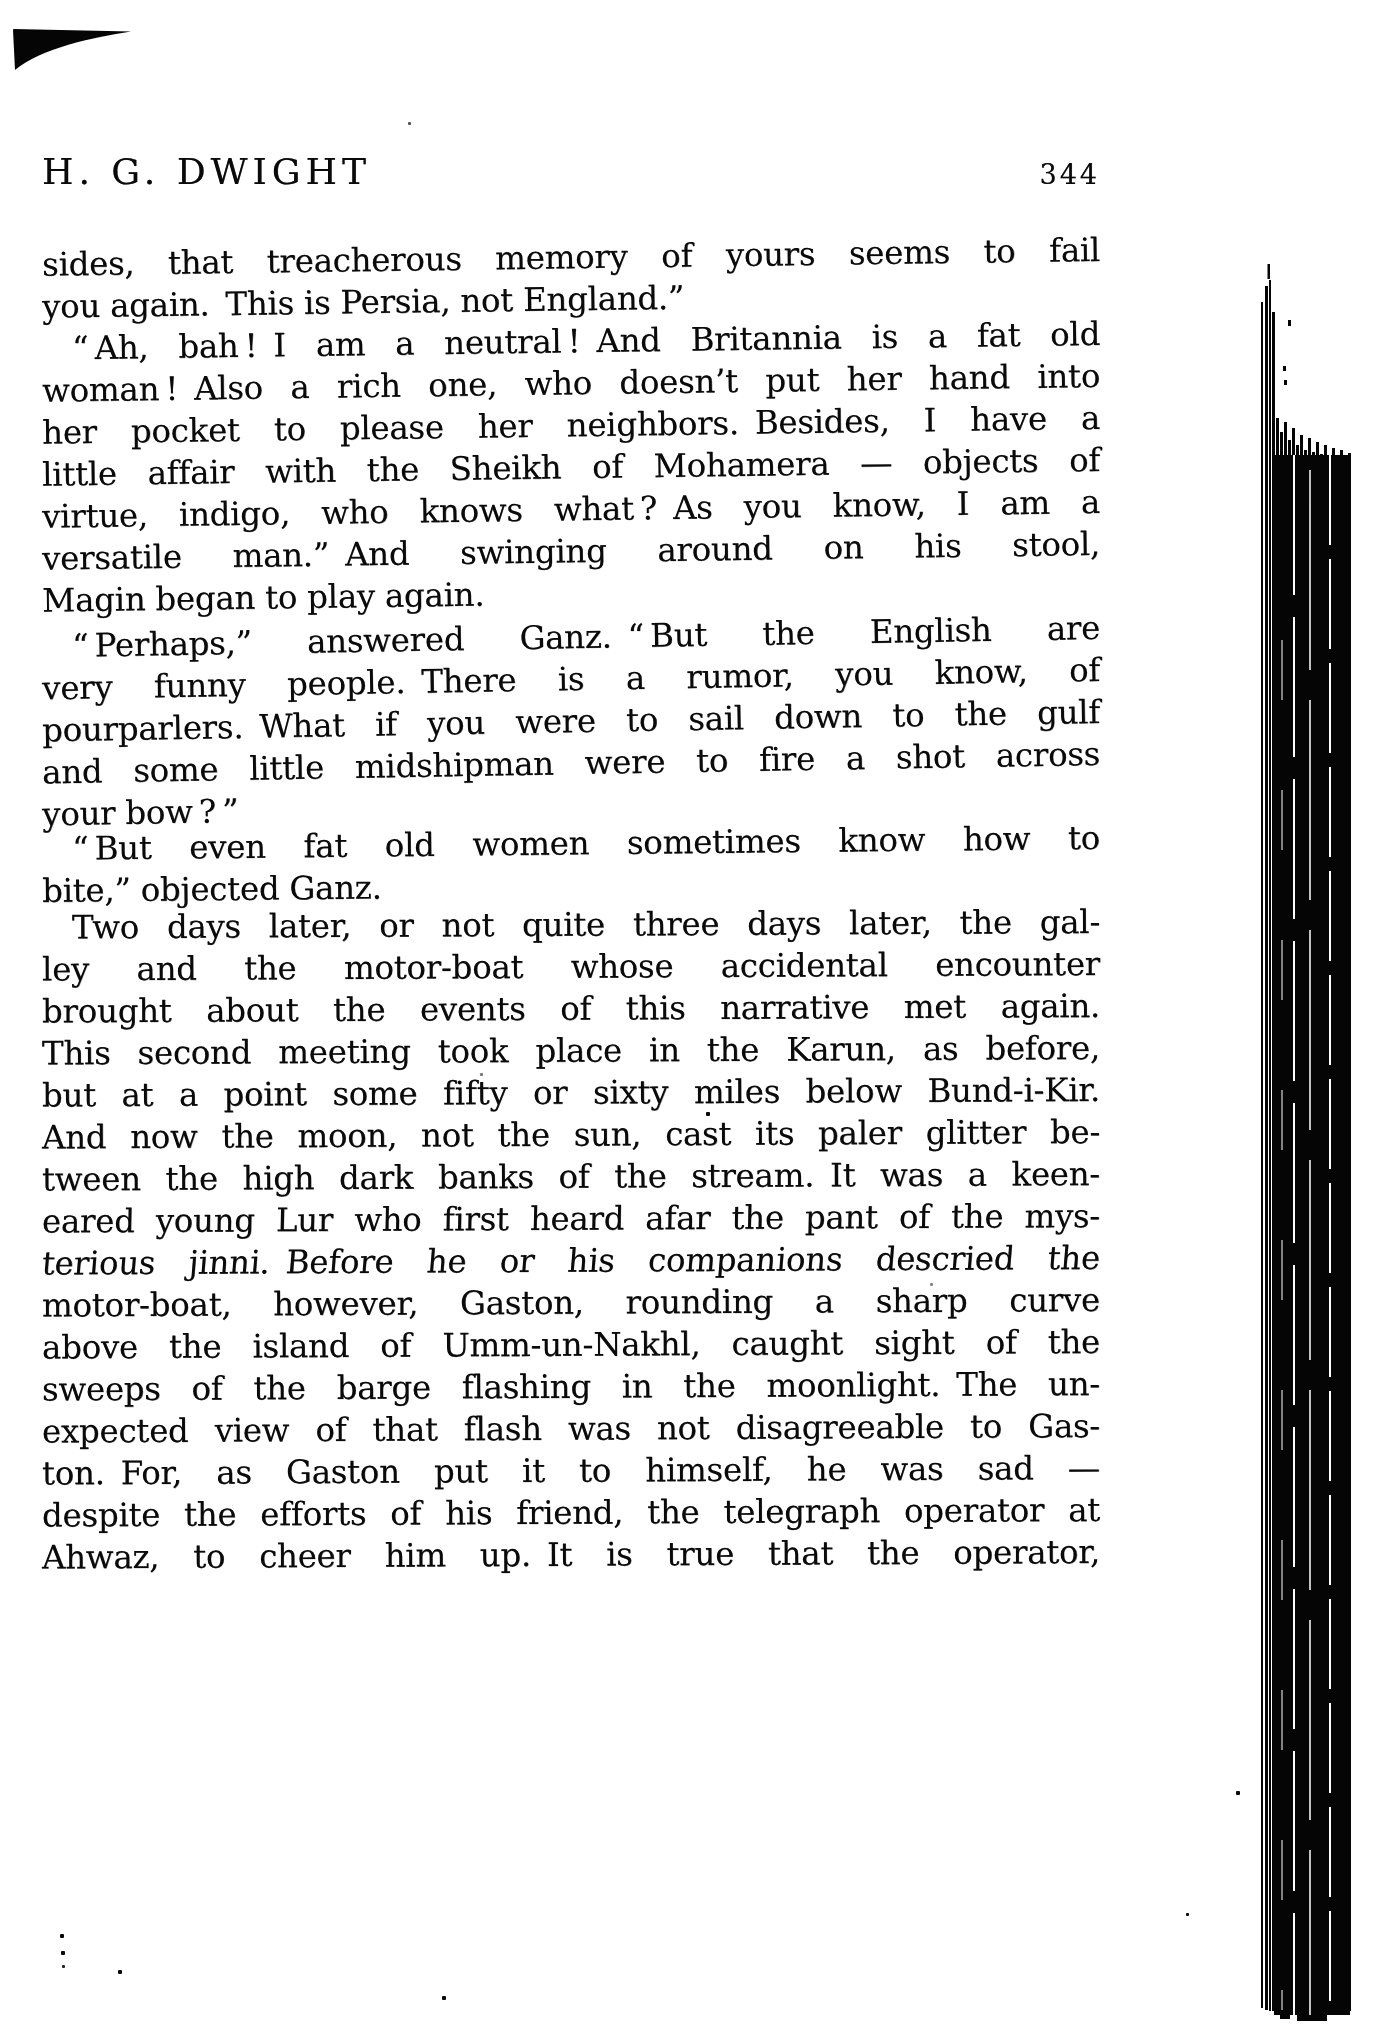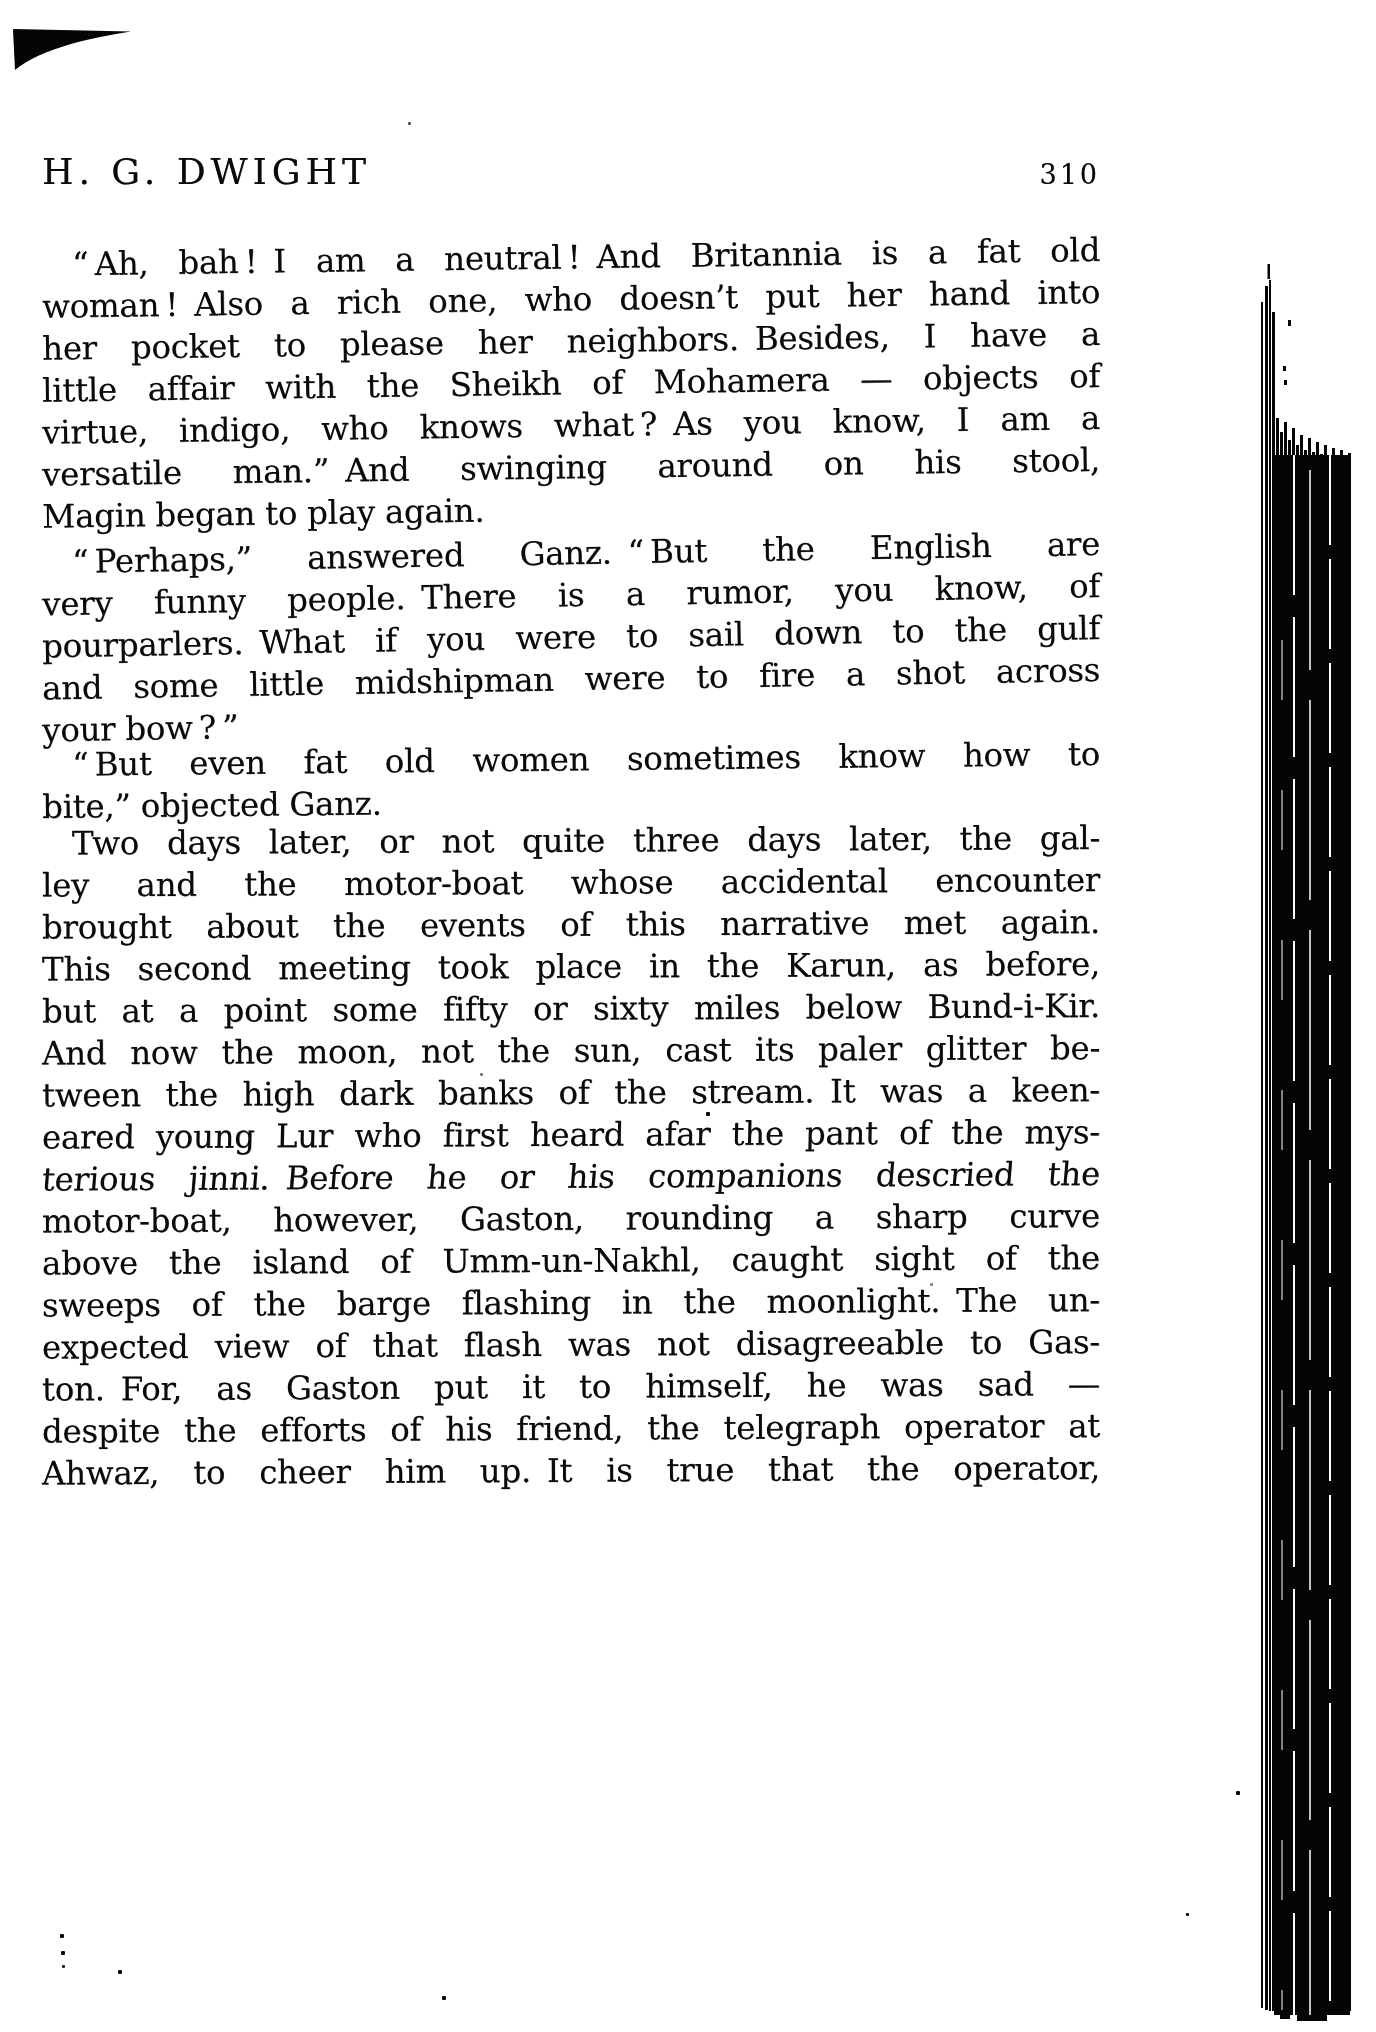--- a/index.html
+++ b/index.html
@@ -47,24 +47,28 @@
 <body>
 
 <div class="page">
 
   <svg class="corner-wedge" width="150" height="80" viewBox="0 0 150 80" aria-hidden="true">
     <path d="M13.5,29 L131,31.5 C92,37.5 42,48 15,70 L13,30 Z" fill="#050505"></path>
   </svg>
 
   <div class="running-header">
     <div class="header-title">H. G. DWIGHT</div>
-    <div class="page-number">310</div>
+    <div class="page-number">344</div>
   </div>
 
   <main class="text-block">
+      <div class="paragraph">
+        <div class="line" style="transform: rotate(-0.8deg) skewX(0deg);">sides, that treacherous memory of yours seems to fail</div>
+        <div class="line nojust" style="transform: rotate(-0.8deg) skewX(0deg);">you again. This is Persia, not England.”</div>
+      </div>
       <div class="paragraph indent">
         <div class="line" style="transform: rotate(-0.8deg) skewX(0deg);">“ Ah, bah ! I am a neutral ! And Britannia is a fat old</div>
         <div class="line" style="transform: rotate(-0.8deg) skewX(0deg);">woman ! Also a rich one, who doesn’t put her hand into</div>
         <div class="line" style="transform: rotate(-0.8deg) skewX(0deg);">her pocket to please her neighbors. Besides, I have a</div>
         <div class="line" style="transform: rotate(-0.8deg) skewX(0deg);">little affair with the Sheikh of Mohamera — objects of</div>
         <div class="line" style="transform: rotate(-0.8deg) skewX(0deg);">virtue, indigo, who knows what ? As you know, I am a</div>
         <div class="line" style="transform: rotate(-0.8deg) skewX(0deg);">versatile man.” And swinging around on his stool,</div>
         <div class="line nojust" style="transform: rotate(-0.8deg) skewX(0deg);">Magin began to play again.</div>
       </div>
       <div class="paragraph indent">

